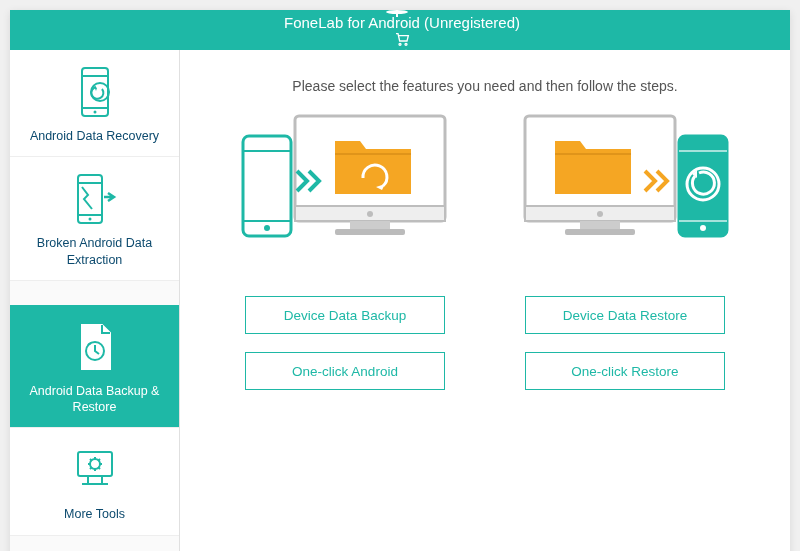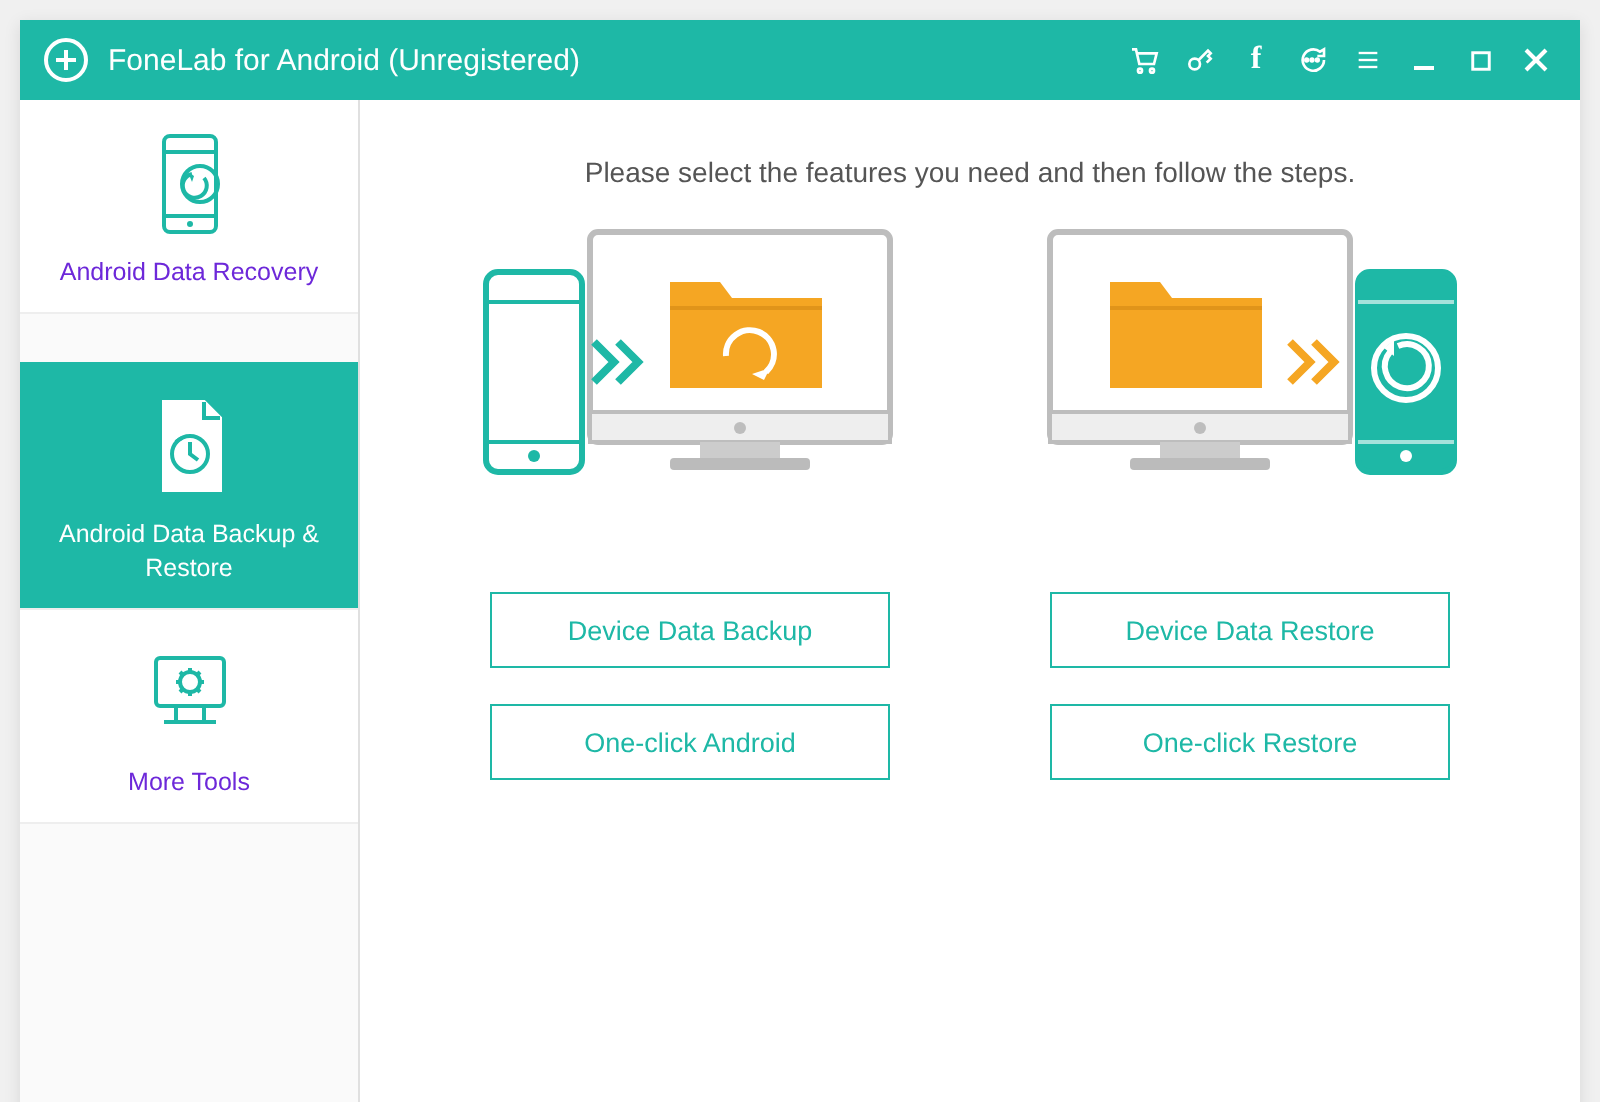--- a/index.html
+++ b/index.html
@@ -22,20 +22,21 @@
   
   .titlebar {
     height: 40px;
     background: #1eb8a6;
     color: #fff;
     display: flex;
     align-items: center;
     padding: 0 8px 0 12px;
     font-size: 15px;
     flex-shrink: 0;
+    flex-direction: column;
   }
   .logo-icon {
     width: 22px; height: 22px;
     border: 2px solid #fff;
     border-radius: 50%;
     display: flex;
     align-items: center;
     justify-content: center;
     margin-right: 10px;
     position: relative;
@@ -71,21 +72,21 @@
     border-right: 1px solid #e0e0e0;
     display: flex;
     flex-direction: column;
     background: #fafafa;
   }
   .side-item {
     flex: none;
     padding: 14px 6px 12px;
     text-align: center;
     cursor: pointer;
-    color: #6d28d9;
+    color: #0c4a6e;
     font-size: 12.5px;
     line-height: 1.3;
     border-bottom: 1px solid #eee;
     position: relative;
     background: #fff;
   }
   .side-item.active {
     background: #1eb8a6;
     color: #fff;
     margin-top: 24px;
@@ -213,20 +214,33 @@
             <line x1="10" y1="44" x2="36" y2="44"></line>
             <circle cx="23" cy="48" r="1.5" fill="#1eb8a6" stroke="none"></circle>
             <circle cx="28" cy="28" r="9"></circle>
             <path d="M24 23 a6 6 0 1 0 6 2"></path>
             <path d="M22 22 l3 2 l-1 3" fill="#1eb8a6" stroke="none"></path>
           </svg>
         </div>
         <span class="side-label">Android Data Recovery</span>
       </div>
 
+      <div class="side-item">
+        <div class="side-icon">
+          <svg viewBox="0 0 46 56" stroke-width="2">
+            <rect x="6" y="4" width="24" height="48" rx="3"></rect>
+            <line x1="6" y1="12" x2="30" y2="12"></line>
+            <line x1="6" y1="44" x2="30" y2="44"></line>
+            <circle cx="18" cy="48" r="1.5" fill="#1eb8a6" stroke="none"></circle>
+            <path d="M10 16 l6 8 l-4 4 l8 10"></path>
+            <path d="M32 26 h8 M36 22 l6 4 l-6 4" stroke-width="2.5"></path>
+          </svg>
+        </div>
+        <span class="side-label">Broken Android Data Extraction</span>
+      </div>
 
       <div class="side-item active">
         <div class="side-icon">
           <svg viewBox="0 0 46 56" stroke-width="2">
             <path class="doc-fill" d="M10 6 h20 l8 8 v36 h-28 z" fill="#fff" stroke="#fff"></path>
             <path class="doc-stroke" d="M30 6 v8 h8" stroke="#1eb8a6"></path>
             <circle cx="23" cy="32" r="9" class="doc-stroke" stroke="#1eb8a6"></circle>
             <path d="M23 26 v6 l4 3" class="doc-stroke" stroke="#1eb8a6"></path>
             <path d="M16 26 a9 9 0 0 1 3 -2" class="doc-stroke" stroke="#1eb8a6"></path>
           </svg>

